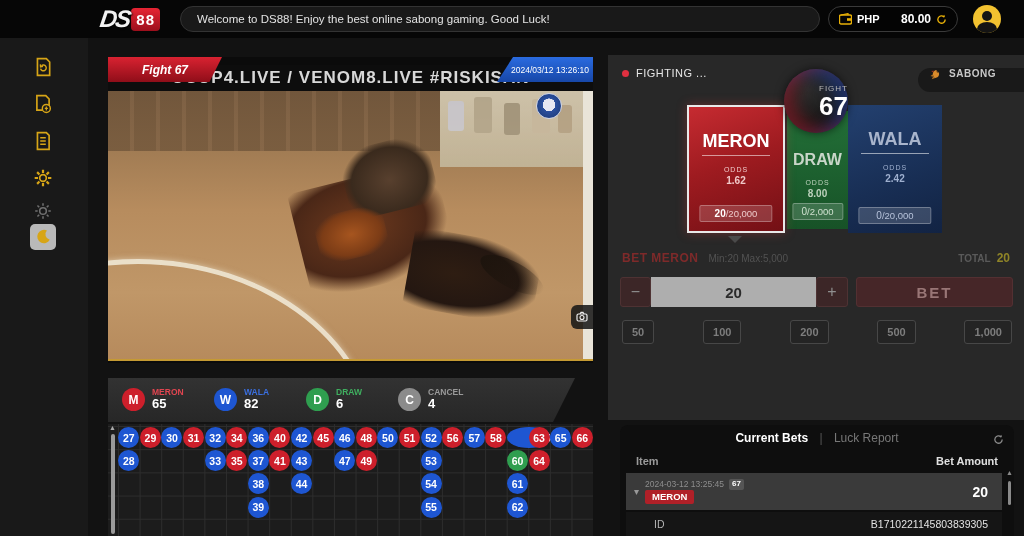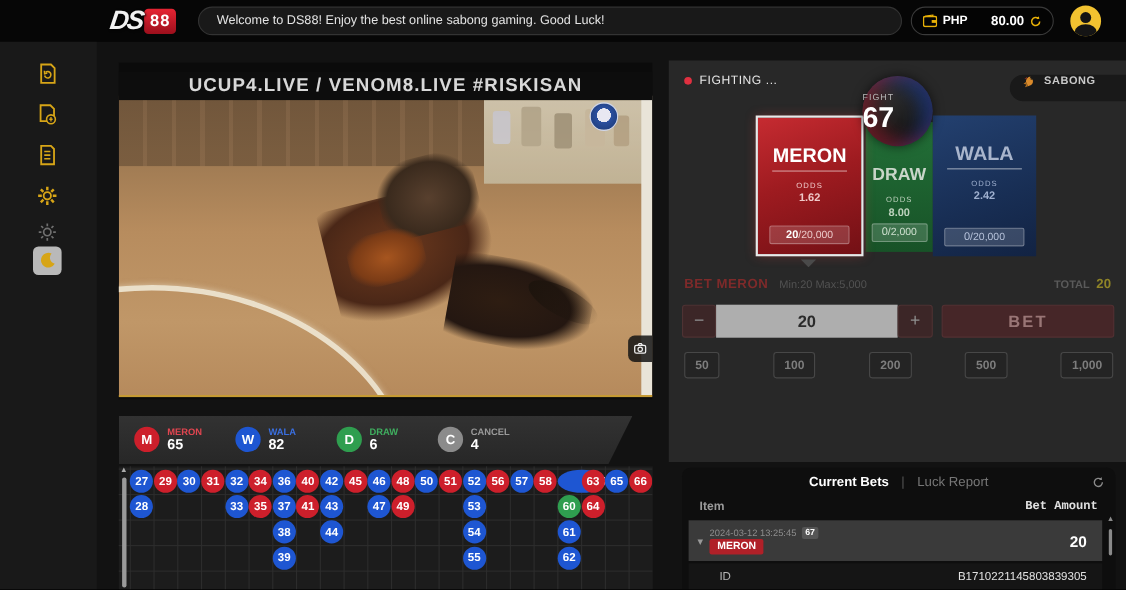--- a/index.html
+++ b/index.html
@@ -62,21 +62,21 @@
   #grid-cells { position:absolute; left:10px; top:2px; display:grid; grid-template-columns:repeat(22,21.6px); grid-auto-rows:23.2px; }
   .num-circle { width:21px; height:21px; border-radius:50%; color:#fff; font-weight:bold; font-size:10.5px; display:flex; align-items:center; justify-content:center; margin:1px auto; }
 
   
   #bet-panel { position:absolute; left:608px; top:55px; width:416px; height:365px; background:#282828; }
   #fighting-row { position:absolute; left:14px; top:12px; display:flex; align-items:center; gap:7px; }
   #fighting-dot { width:7px; height:7px; border-radius:50%; background:#e03040; }
   #fighting-text { color:#e6e6e6; font-weight:normal; font-size:11px; letter-spacing:.5px; }
   #sabong-tab { position:absolute; right:0; top:13px; height:24px; background:#191919; border-radius:12px 0 0 12px; display:flex; align-items:flex-start; gap:6px; padding:0 28px 0 10px; }
   #sabong-tab span { color:#c9c9c9; font-weight:bold; font-size:10px; letter-spacing:.5px; }
-  #fight-circle { position:absolute; left:176px; top:14px; width:64px; height:64px; border-radius:50%; background:radial-gradient(circle at 38% 32%,#2d2d2d,#101010 75%); box-shadow:inset 10px -4px 16px rgba(190,30,45,.45), inset -10px 4px 16px rgba(35,80,190,.5), 0 0 10px rgba(0,0,0,.6); z-index:6; display:flex; flex-direction:column; align-items:flex-start; justify-content:center; }
+  #fight-circle { position:absolute; left:176px; top:14px; width:64px; height:64px; border-radius:50%; background:radial-gradient(circle at 38% 32%,#2d2d2d,#101010 75%); box-shadow:inset 10px -4px 16px rgba(190,30,45,.45), inset -10px 4px 16px rgba(35,80,190,.5), 0 0 10px rgba(0,0,0,.6); z-index:6; display:flex; flex-direction:column; align-items:flex-end; justify-content:center; }
   #fight-circle .fw { color:#b8b8b8; font-size:8px; letter-spacing:1px; }
   #fight-circle .fn { color:#fff; font-size:26px; font-weight:800; line-height:1; }
   .bet-card { position:absolute; display:flex; flex-direction:column; align-items:center; }
   #card-meron { left:79px; top:50px; width:98px; height:128px; background:linear-gradient(160deg,#c62b31 0%,#9e1b20 45%,#731015 100%); border:2px solid #e9e9e9; z-index:4; box-shadow:0 0 10px rgba(220,60,60,.35); }
   #card-draw { left:179px; top:56px; width:61px; height:118px; background:linear-gradient(180deg,#237038 0%,#175227 100%); z-index:2; }
   #card-wala { left:240px; top:50px; width:94px; height:128px; background:linear-gradient(160deg,#23406f 0%,#182e54 60%,#122343 100%); z-index:4; }
   .card-title { font-weight:800; margin-top:24px; }
   #card-meron .card-title { color:#fff; font-size:18px; }
   #card-draw .card-title { color:#c9d6c9; font-size:16px; margin-top:40px; }
   #card-wala .card-title { color:#a9b5cc; font-size:18px; }
@@ -109,21 +109,21 @@
 
   
   #bets-panel { position:absolute; left:620px; top:425px; width:394px; height:111px; background:#0e0e0e; border-radius:8px 8px 0 0; }
   #bets-tabs { position:absolute; left:0; top:6px; width:100%; text-align:center; font-size:12px; }
   #tab-current { color:#fff; font-weight:bold; }
   #tab-sep { color:#555; margin:0 8px; }
   #tab-report { color:#777; }
   #bets-refresh { position:absolute; right:10px; top:6px; }
   #bets-cols { position:absolute; left:16px; right:16px; top:30px; display:flex; font-size:11px; font-weight:bold; }
   #col-item { color:#9a9a9a; }
-  #col-amount { margin-left:auto; color:#e0e0e0;font-family:Liberation Mono, monospace; }
+  #col-amount { margin-left:auto; color:#e0e0e0; }
   #bet-row { position:absolute; left:6px; top:48px; width:376px; height:37px; background:#3a3a3a; display:flex; align-items:center; }
   #row-chevron { color:#999; font-size:10px; margin:0 6px 0 8px; }
   #row-main { display:flex; flex-direction:column; line-height:1.3; }
   #row-time-line { display:flex; align-items:center; gap:5px; }
   #row-time { color:#8d8d8d; font-size:8.5px; }
   #row-fightno { background:#555; color:#fff; font-size:8px; font-weight:bold; border-radius:2px; padding:0 3px; }
   #row-side { background:#b02028; color:#fff; font-weight:bold; font-size:9.5px; padding:1px 7px; border-radius:2px; align-self:flex-start; }
   #row-amount { margin-left:auto; margin-right:14px; color:#fff; font-weight:bold; font-size:14px; }
   #id-row { position:absolute; left:6px; top:87px; width:376px; height:24px; background:#151515; display:flex; align-items:center; padding:0 14px 0 28px; }
   #id-label { color:#b5b5b5; font-size:10.5px; }
@@ -228,20 +228,26 @@
       </div>
       <div id="white-strip"></div>
       <div id="cam-btn">
         <svg width="12" height="12" viewBox="0 0 12 12">
             <rect x="1" y="3" width="10" height="7" rx="1.5" fill="none" stroke="#eee" stroke-width="1.2"></rect>
             <path d="M4 3 L5 1.4 h2 L8 3" fill="none" stroke="#eee" stroke-width="1.1"></path>
             <circle cx="6" cy="6.5" r="2" fill="none" stroke="#eee" stroke-width="1.1"></circle>
           </svg>
       </div>
     </div>
+    <div id="fight-badge">
+        <span>Fight 67</span>
+      </div>
+    <div id="time-badge">
+        <span>2024/03/12 13:26:10</span>
+      </div>
   </div>
 
   <div id="results-header">
     <div class="legend-item">
       <div class="legend-circle" style="background: rgb(205, 31, 43);">M</div>
       <div class="legend-col">
         <span class="legend-label" style="color: rgb(224, 69, 80);">MERON</span>
         <span class="legend-count">65</span>
       </div>
     </div>

